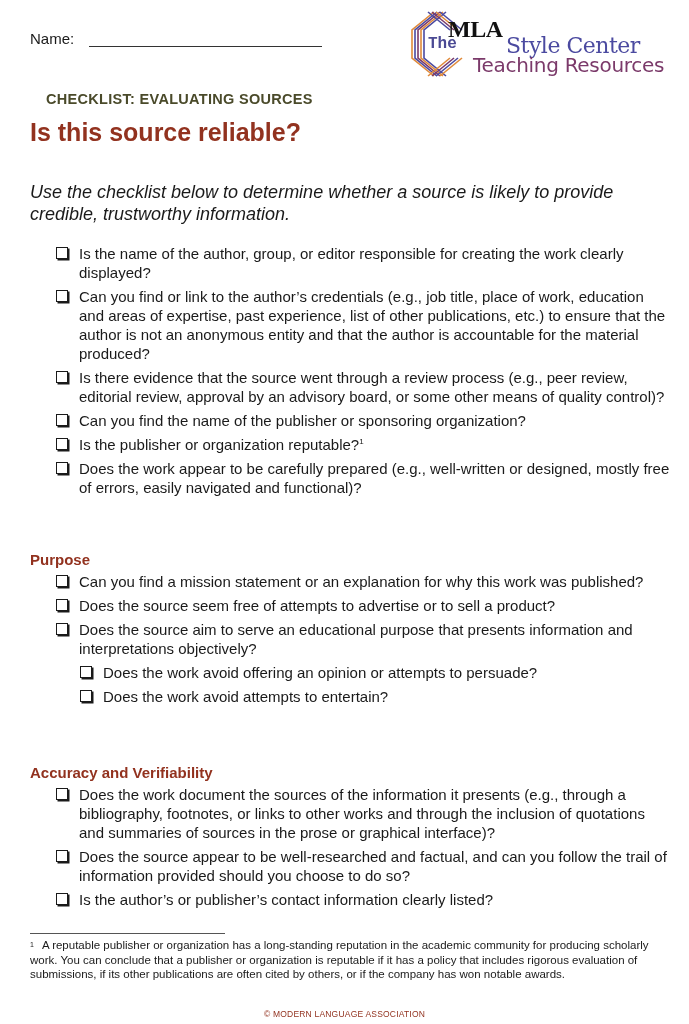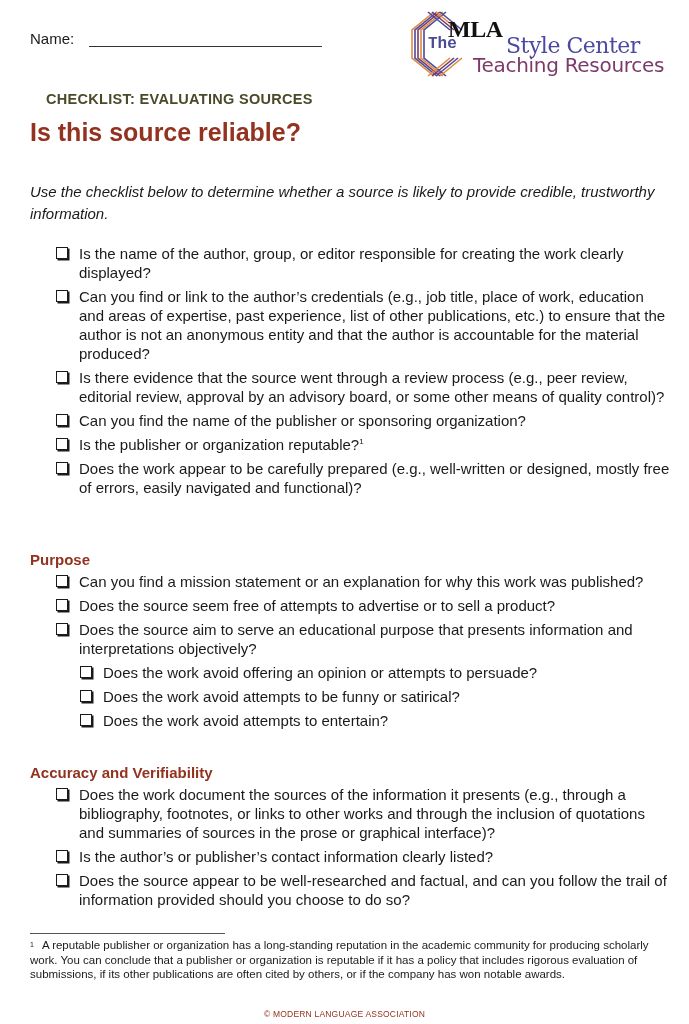--- a/index.html
+++ b/index.html
@@ -13,21 +13,21 @@
   .logo { position: absolute; left: 398px; top: 8px; width: 280px; height: 72px; }
   .logo svg { position: absolute; left: 0; top: 0; }
   .logo-the { position: absolute; left: 30px; top: 27px; font-family: Liberation Mono, monospace; font-size: 16px; color: #4b4a94; font-weight: bold; }
   .logo-mla { position: absolute; left: 50px; top: 8px; font-family: "Liberation Serif", serif; font-size: 24px; font-weight: bold; color: #111; letter-spacing: -0.5px; }
   .logo-style { position: absolute; left: 108px; top: 25px; font-family: "DejaVu Serif", serif; font-size: 22px; color: #4b4aa0; letter-spacing: -0.5px; }
   .logo-teach { position: absolute; left: 75px; top: 45px; font-family: "DejaVu Sans", sans-serif; font-size: 20px; color: #7b3a6a; letter-spacing: -0.3px; }
 
   .kicker { position: absolute; left: 30px; top: 91px; font-size: 14.5px; font-weight: bold; color: #4a4a2a; letter-spacing: 0.3px; margin-left: 16px; }
   .title { position: absolute; left: 30px; top: 118px; font-size: 25px; font-weight: bold; color: #92321f; }
 
-  .intro { position: absolute; left: 30px; top: 181px; width: 630px; font-size: 15px; font-style: italic; line-height: 22px; color: #1a1a1a; }
+  .intro { position: absolute; left: 30px; top: 181px; width: 630px; font-size: 18px; font-style: italic; line-height: 22px; color: #1a1a1a; }
 
   .section { position: absolute; left: 30px; width: 640px; }
   .section-heading { font-size: 15px; font-weight: bold; color: #92321f; margin: 0 0 4px 0; }
   .item { position: relative; padding-left: 49px; font-size: 15px; line-height: 19px; margin-bottom: 5px; color: #1a1a1a; }
   .item.sub { padding-left: 73px; }
   .box { position: absolute; left: 26px; top: 3px; width: 10px; height: 10px; border: 1.6px solid #1a1a1a; box-shadow: 1.5px 1.5px 0 #1a1a1a; }
   .item.sub .box { left: 50px; }
   sup { font-size: 8px; line-height: 0; }
 
   .fn-rule { position: absolute; left: 30px; top: 933px; width: 195px; border-top: 1px solid #555; }
@@ -82,29 +82,28 @@
     <div class="item"><span class="box"></span><span>Is the publisher or organization reputable?</span><sup>1</sup></div>
     <div class="item"><span class="box"></span><span>Does the work appear to be carefully prepared (e.g., well-written or designed, mostly free of errors, easily navigated and functional)?</span></div>
   </div>
 
   <div class="section" style="top:551px;">
     <div class="section-heading">Purpose</div>
     <div class="item"><span class="box"></span><span>Can you find a mission statement or an explanation for why this work was published?</span></div>
     <div class="item"><span class="box"></span><span>Does the source seem free of attempts to advertise or to sell a product?</span></div>
     <div class="item"><span class="box"></span><span>Does the source aim to serve an educational purpose that presents information and interpretations objectively?</span></div>
     <div class="item sub"><span class="box"></span><span>Does the work avoid offering an opinion or attempts to persuade?</span></div>
-    <div class="item sub"><span class="box"></span><span>Does the work avoid attempts to be funny or satirical?</span></div>
     <div class="item sub"><span class="box"></span><span>Does the work avoid attempts to entertain?</span></div>
   </div>
 
   <div class="section" style="top:764px;">
     <div class="section-heading">Accuracy and Verifiability</div>
     <div class="item"><span class="box"></span><span>Does the work document the sources of the information it presents (e.g., through a bibliography, footnotes, or links to other works and through the inclusion of quotations and summaries of sources in the prose or graphical interface)?</span></div>
+    <div class="item"><span class="box"></span><span>Does the source appear to be well-researched and factual, and can you follow the trail of information provided should you choose to do so?</span></div>
     <div class="item"><span class="box"></span><span>Is the author’s or publisher’s contact information clearly listed?</span></div>
-    <div class="item"><span class="box"></span><span>Does the source appear to be well-researched and factual, and can you follow the trail of information provided should you choose to do so?</span></div>
   </div>
 
   <div class="fn-rule"></div>
   <div class="footnote">
     <span class="fn-mark">1</span><span>A reputable publisher or organization has a long-standing reputation in the academic community for producing scholarly work. You can conclude that a publisher or organization is reputable if it has a policy that includes rigorous evaluation of submissions, if its other publications are often cited by others, or if the company has won notable awards.</span>
   </div>
 
   <div class="copyright">© MODERN LANGUAGE ASSOCIATION</div>
 </div>
 

